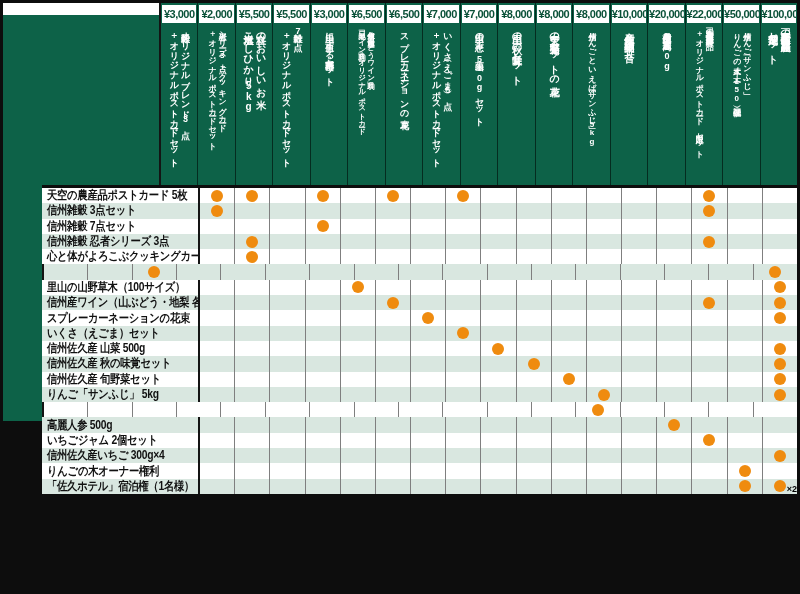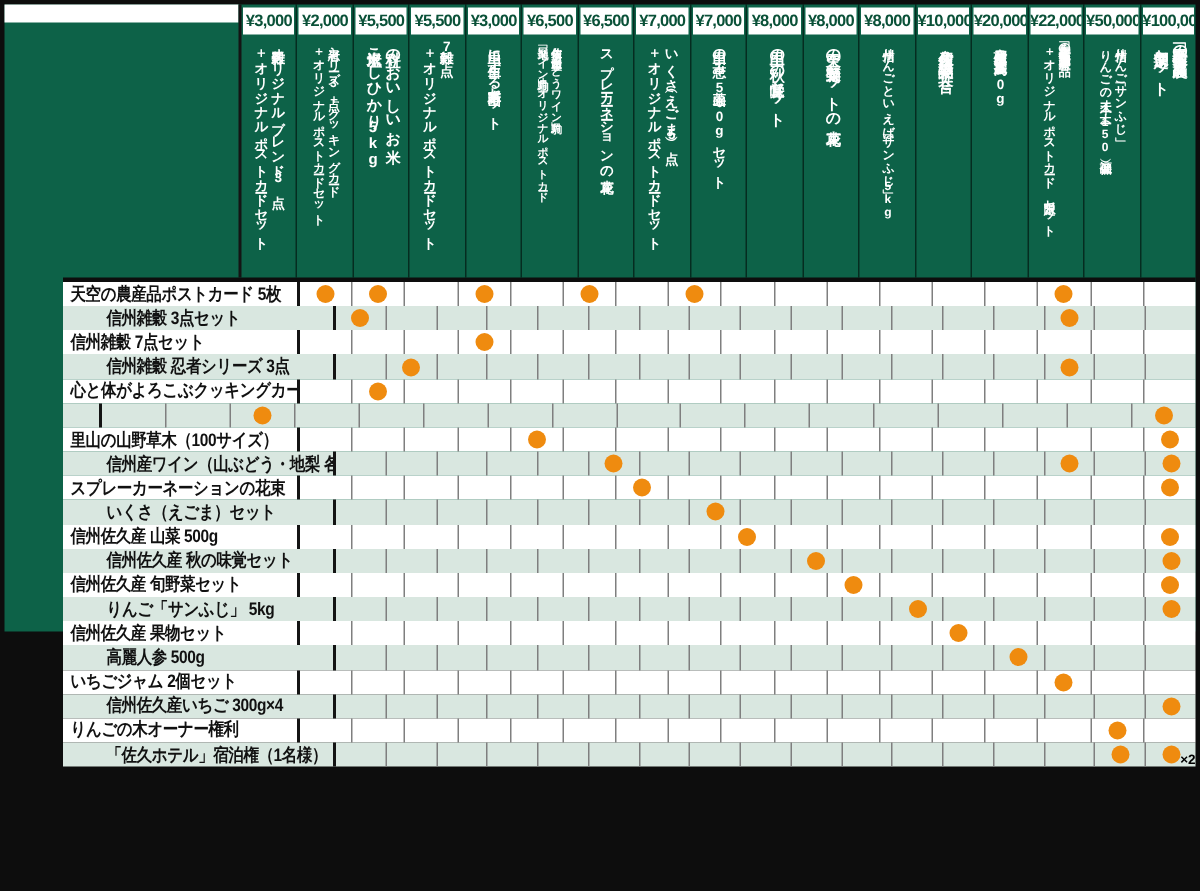--- a/index.html
+++ b/index.html
@@ -26,21 +26,21 @@
   }
   .vwrap{flex:1;display:flex;justify-content:center;overflow:hidden;}
   .vname{
     writing-mode:vertical-rl;text-orientation:upright;white-space:pre-line;
     color:#fff;font-weight:bold;line-height:1.25;letter-spacing:-0.5px;
     padding-top:3px;max-height:100%;
   }
   
   .table-body{flex:1;display:flex;flex-direction:column;border-top:3px solid #0d0d0d;margin-left:39px;}
   .table-row{flex:1;display:flex;background:#fff;min-height:0;}
-  .table-row.alt{background:var(--stripe,#d9e7e0);padding-left:24px;}
+  .table-row.alt{background:var(--stripe,#d9e7e0);}
   .rlabel{
     width:156px;flex:none;display:flex;align-items:center;
     padding-left:5px;box-sizing:border-box;overflow:hidden;
   }
   .rlabel-text{
     font-size:12px;font-weight:bold;color:#111;white-space:nowrap;
     transform:scaleX(0.86);transform-origin:left center;letter-spacing:-0.3px;
   }
   .cell{flex:1;position:relative;border-left:1px solid #7f7f7f;min-width:0;}
   .cell.first{border-left:2px solid #141414;}
@@ -535,23 +535,20 @@
         </div>
         <div class="cell"></div>
         <div class="cell"></div>
         <div class="cell"></div>
         <div class="cell"></div>
         <div class="cell">
           <span class="dot"></span>
         </div>
       </div>
       <div class="table-row">
-        <div class="rlabel">
-          <span class="rlabel-text">信州佐久産 果物セット</span>
-        </div>
         <div class="cell first"></div>
         <div class="cell"></div>
         <div class="cell"></div>
         <div class="cell"></div>
         <div class="cell"></div>
         <div class="cell"></div>
         <div class="cell"></div>
         <div class="cell"></div>
         <div class="cell"></div>
         <div class="cell"></div>

